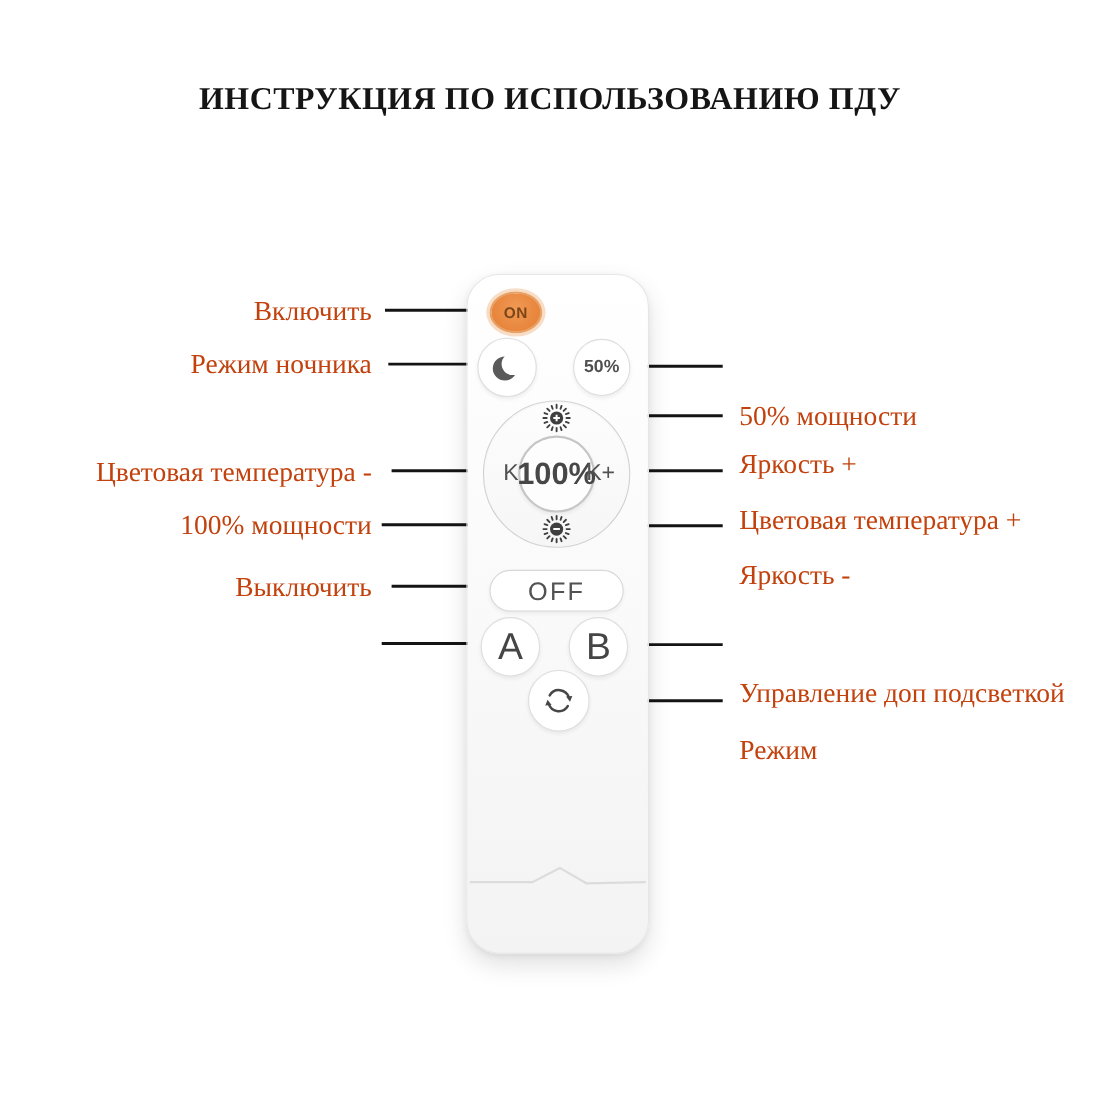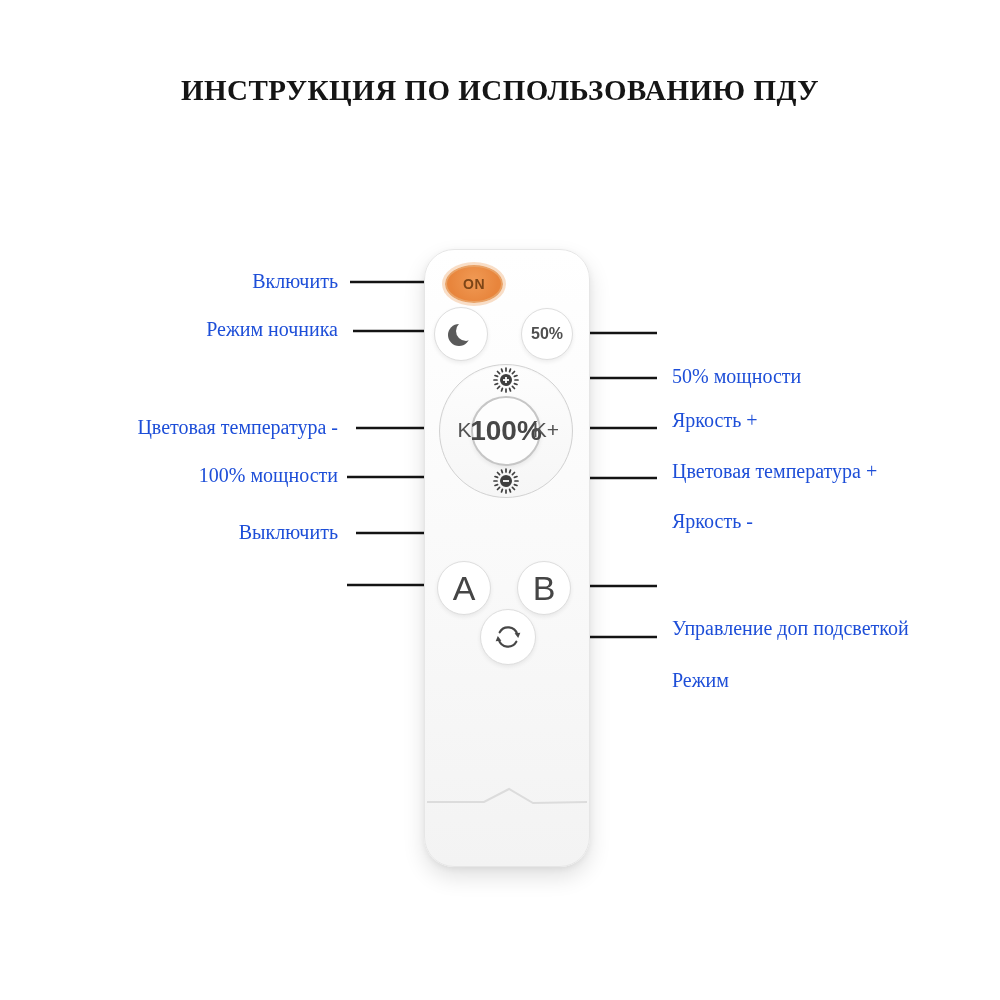--- a/index.html
+++ b/index.html
@@ -6,21 +6,21 @@
   .canvas{
     position:relative;width:1000px;height:1000px;background:#ffffff;overflow:hidden;
     font-family:"Liberation Serif","DejaVu Serif",serif;color:#1a1a1a;
   }
   
   .title{
     position:absolute;top:74px;left:0;width:100%;text-align:center;
     font-size:29px;font-weight:bold;letter-spacing:.5px;color:#151515;
   }
   
-  .lbl{position:absolute;font-size:20px;white-space:nowrap;color:#1d4ed8;}
+  .lbl{position:absolute;font-size:25px;white-space:nowrap;color:#c2410c;}
   .lbl.left{right:662px;text-align:right;}
   .lbl.right{left:672px;text-align:left;margin-top:44px;}
   .l0{top:270px}.l1{top:318px}.l2{top:416px}.l3{top:464px}.l4{top:521px}.l5{top:573px}
   .r0{top:321px}.r1{top:365px}.r2{top:416px}.r3{top:466px}.r4{top:573px}.r5{top:625px}
   
   .lines{position:absolute;left:0;top:0;pointer-events:none;}
   .lines path,.lines line{stroke:#141414;stroke-width:2.6;fill:none;}
   
   .remote{
     position:absolute;left:424px;top:249px;width:164px;height:616px;
@@ -30,21 +30,21 @@
     box-shadow:0 10px 22px rgba(0,0,0,.12),0 2px 6px rgba(0,0,0,.06);
     font-family:"Liberation Sans","DejaVu Sans",sans-serif;
   }
   .btn{
     position:absolute;display:flex;align-items:center;justify-content:center;
     background:#ffffff;border:1.5px solid #dedede;border-radius:50%;
     box-shadow:0 2px 4px rgba(0,0,0,.07), inset 0 1px 0 #fff;
     box-sizing:border-box;color:#4d4d4d;
   }
   .btn-on{
-    left:20px;top:15px;width:58px;height:38px;border-radius:50%;
+    left:20px;top:15px;width:48px;height:38px;border-radius:50%;
     background:radial-gradient(circle at 50% 40%, #f09a55 0%, #e8853c 70%);
     border:2px solid #e9a266;box-shadow:0 0 0 3px rgba(238,160,95,.35);
     display:flex;align-items:center;justify-content:center;
     font-size:14px;font-weight:bold;color:#7c4517;letter-spacing:.5px;
     position:absolute;box-sizing:border-box;
   }
   .btn-moon{left:9px;top:57px;width:54px;height:54px;}
   .btn-50{left:96px;top:58px;width:52px;height:52px;font-size:16px;font-weight:bold;color:#4f4f4f;}
   .ring{
     position:absolute;left:14px;top:114px;width:134px;height:134px;border-radius:50%;
@@ -172,20 +172,21 @@
           <line x1="4" y1="19.5" x2="6.6" y2="18.6"></line>
             <line x1="23.4" y1="11.4" x2="26" y2="10.5"></line>
           <line x1="10.5" y1="26" x2="11.4" y2="23.4"></line>
             <line x1="18.6" y1="6.6" x2="19.5" y2="4"></line>
         </g>
         <circle cx="15" cy="15" r="6" fill="#3f3f3f"></circle>
         <line x1="12" y1="15" x2="18" y2="15" stroke="#fff" stroke-width="1.8"></line>
       </svg>
     </div>
 
+    <div class="btn-off">OFF</div>
 
     <div class="btn btn-a">A</div>
     <div class="btn btn-b">B</div>
 
     <div class="btn btn-cycle">
       <svg width="34" height="34" viewBox="0 0 32 32">
         <g stroke="#474747" stroke-width="2.1" fill="none" stroke-linecap="round">
           <path d="M8.2,11.5 A9,9 0 0 1 24.6,13.2"></path>
           <path d="M23.8,20.5 A9,9 0 0 1 7.4,18.8"></path>
         </g>

